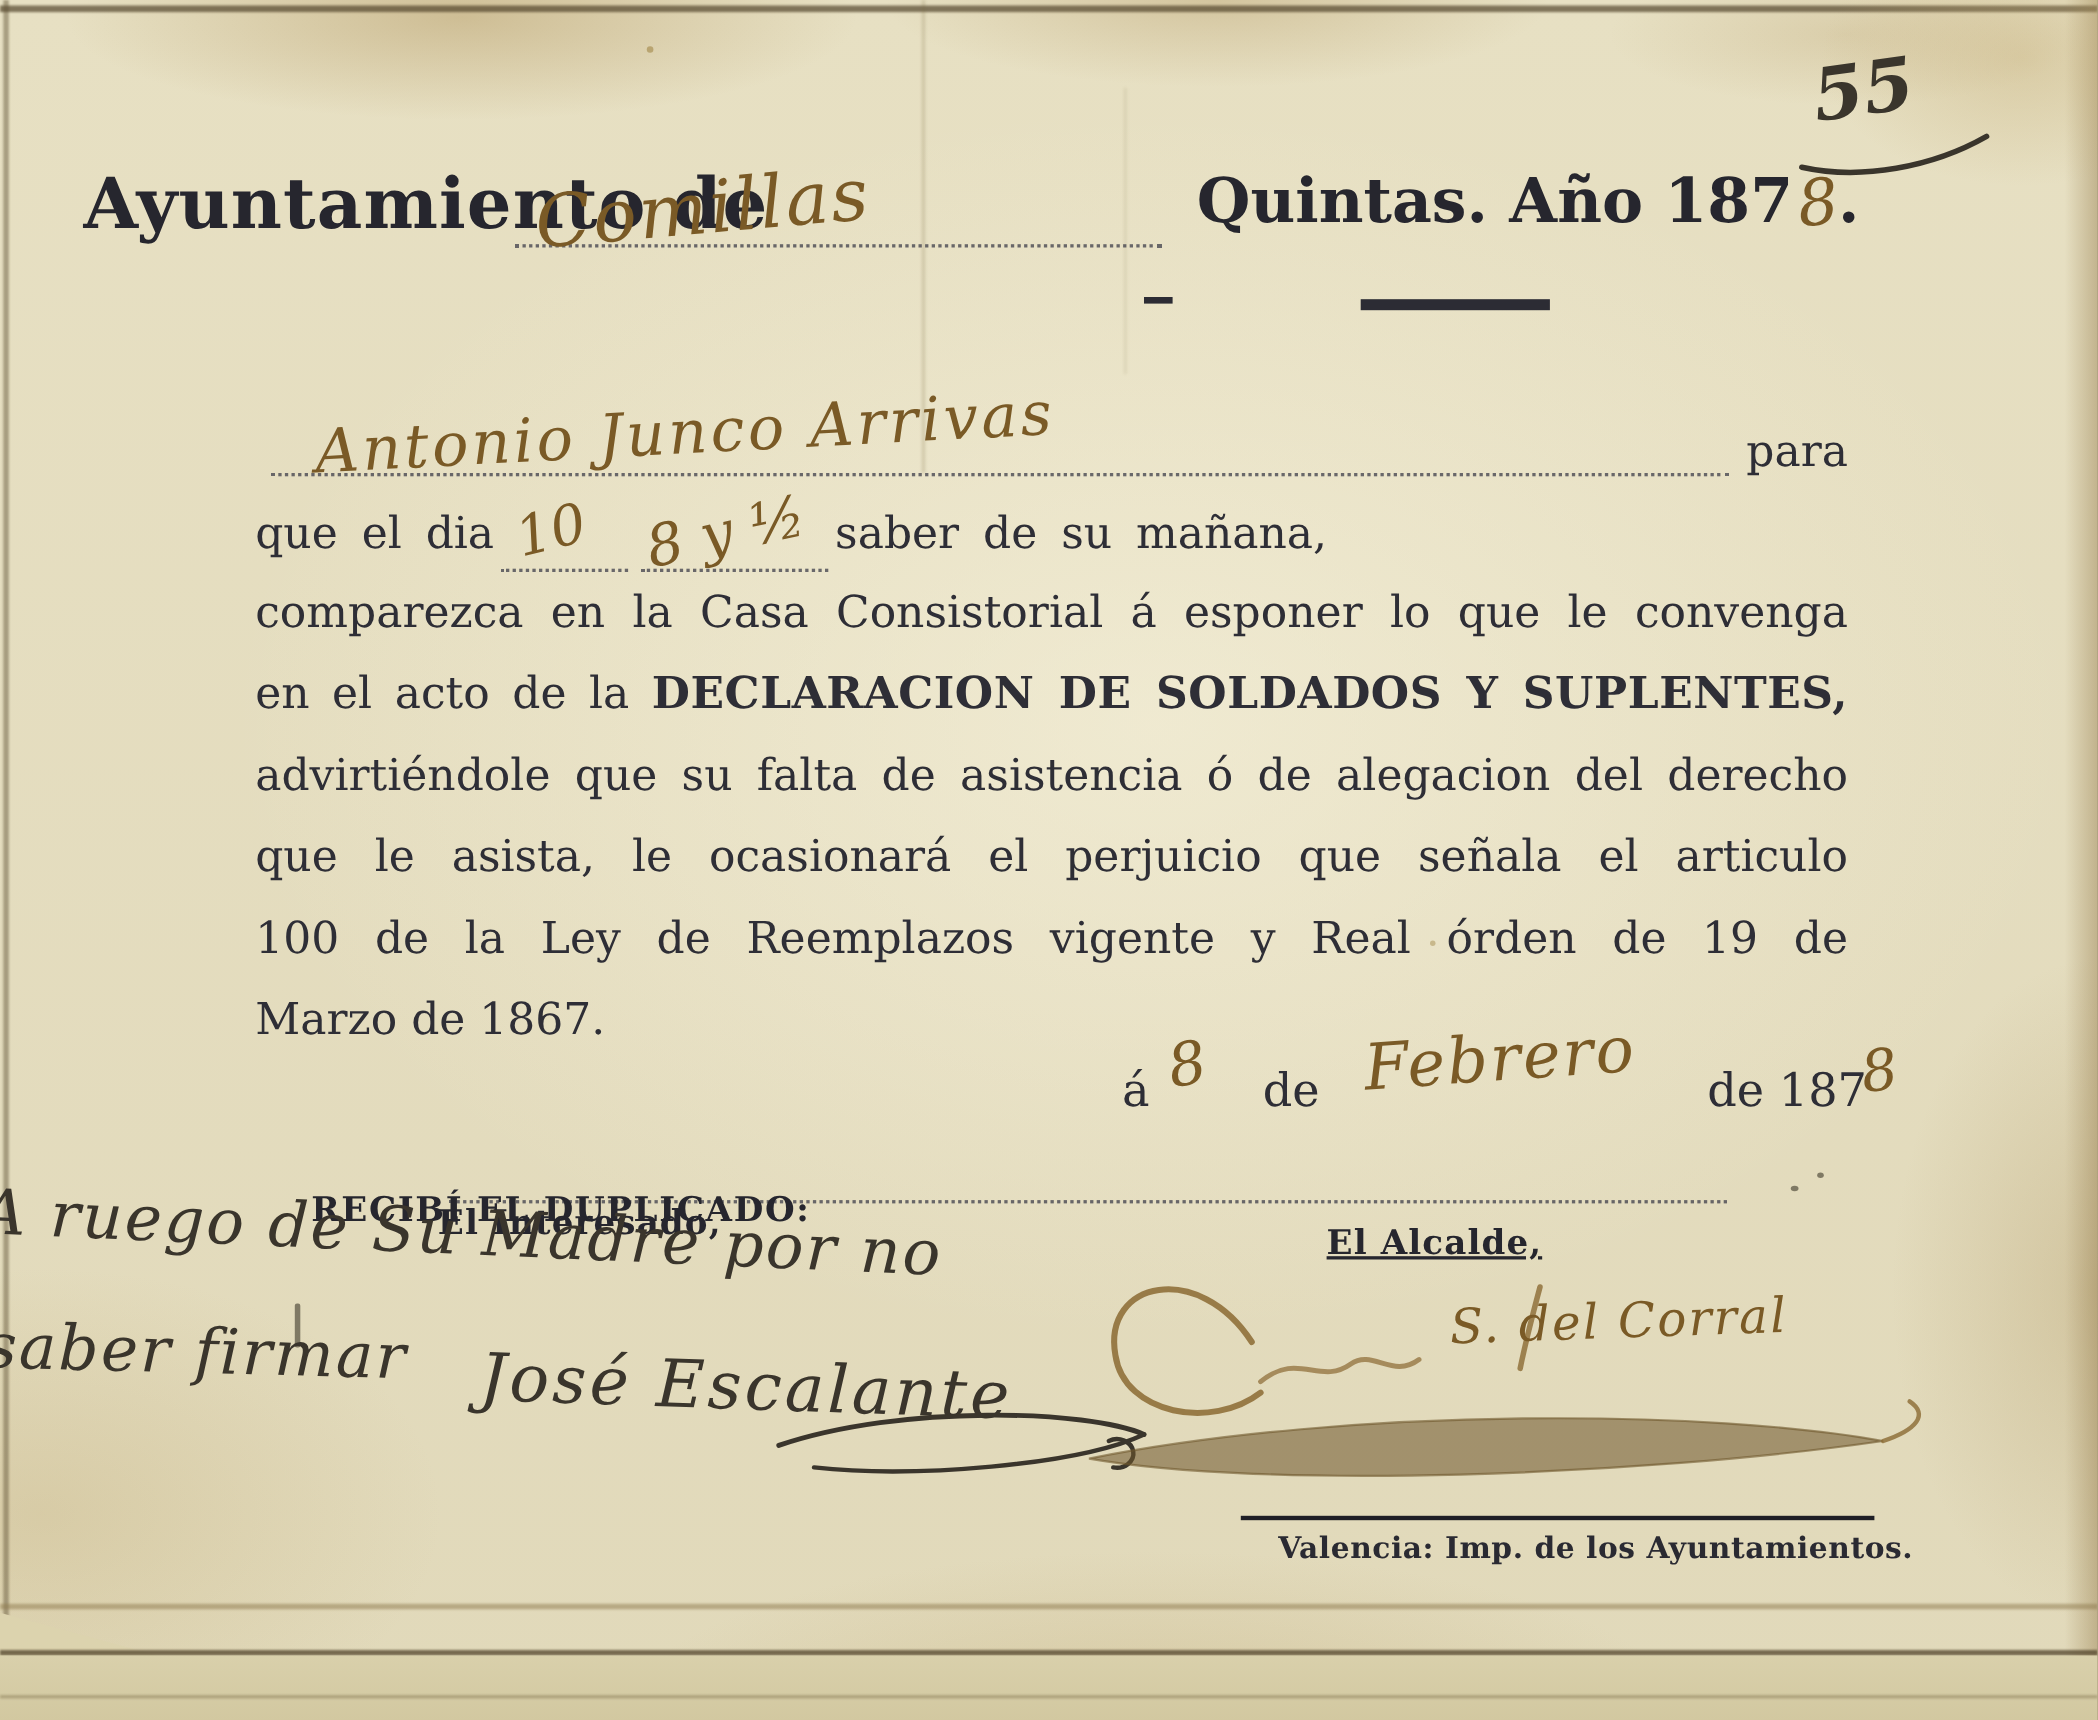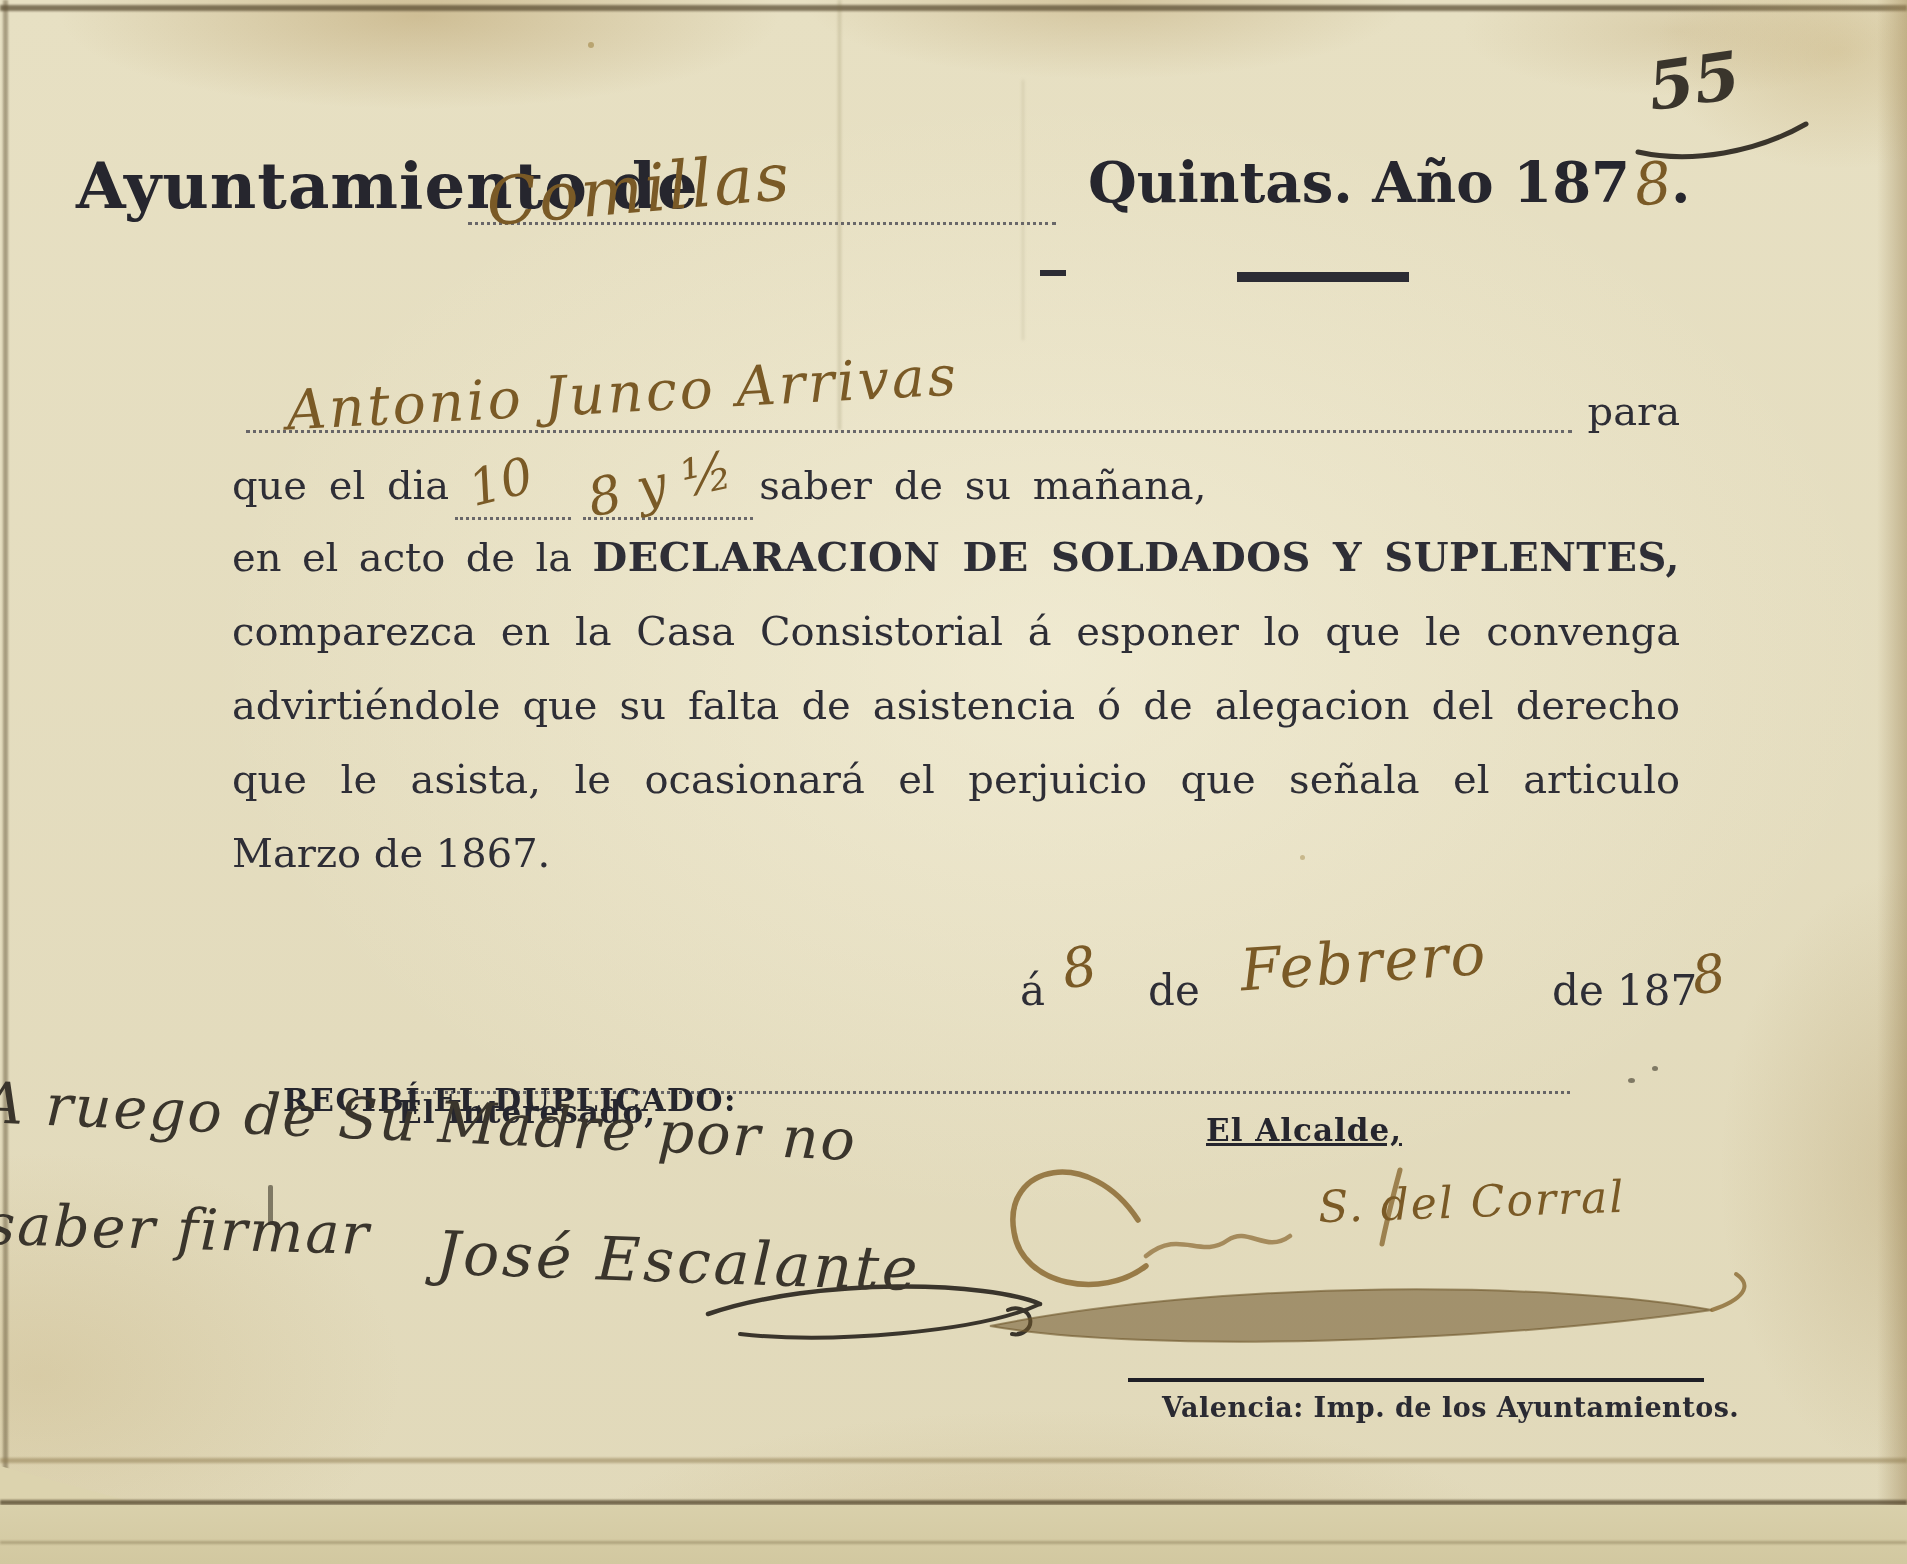--- a/index.html
+++ b/index.html
@@ -101,29 +101,30 @@
       <span class="frtxt">que el dia</span>
       <span class="blank fblank" style="width:116px;margin:0 6px;">
         <span class="hwb nowrap" style="position:absolute;left:14px;bottom:-2px;font-size:50px;transform:rotate(-14deg);">10</span>
       </span>
       <span class="blank fblank" style="width:170px;margin:0 6px;">
         <span class="hwb nowrap" style="position:absolute;left:4px;bottom:-4px;font-size:52px;transform:rotate(-12deg);">8 y ½</span>
       </span>
       <span class="frtxt">saber de su mañana,</span>
     </div>
 
+    <div class="row just">comparezca en la Casa Consistorial á esponer lo que le convenga</div>
+
     <div class="row just">
       <span>en el acto de la</span>
       <span class="caps">DECLARACION DE SOLDADOS Y SUPLENTES,</span>
     </div>
 
-    <div class="row just">comparezca en la Casa Consistorial á esponer lo que le convenga</div>
-
     <div class="row just">advirtiéndole que su falta de asistencia ó de alegacion del derecho</div>
     <div class="row just">que le asista, le ocasionará el perjuicio que señala el articulo</div>
+    <div class="row just">100 de la Ley de Reemplazos vigente y Real órden de 19 de</div>
     <div class="row nowrap">Marzo de 1867.</div>
   </div>
 
   <div class="abs blank" style="left:408px;top:972px;width:1162px;height:46px;"></div>
   <span class="abs print nowrap" style="left:1020px;top:966px;font-size:42px;">á</span>
   <span class="abs hwb nowrap" style="left:1062px;top:936px;font-size:54px;transform:rotate(-10deg);">8</span>
   <span class="abs print nowrap" style="left:1128px;top:966px;font-size:42px;margin-left:20px;">de</span>
   <span class="abs hwb nowrap" style="left:1240px;top:928px;font-size:58px;transform:rotate(-4deg);letter-spacing:2px;">Febrero</span>
   <span class="abs print nowrap" style="left:1552px;top:966px;font-size:42px;">de 187</span>
   <span class="abs hwb nowrap" style="left:1692px;top:944px;font-size:52px;transform:rotate(-8deg);">8</span>

